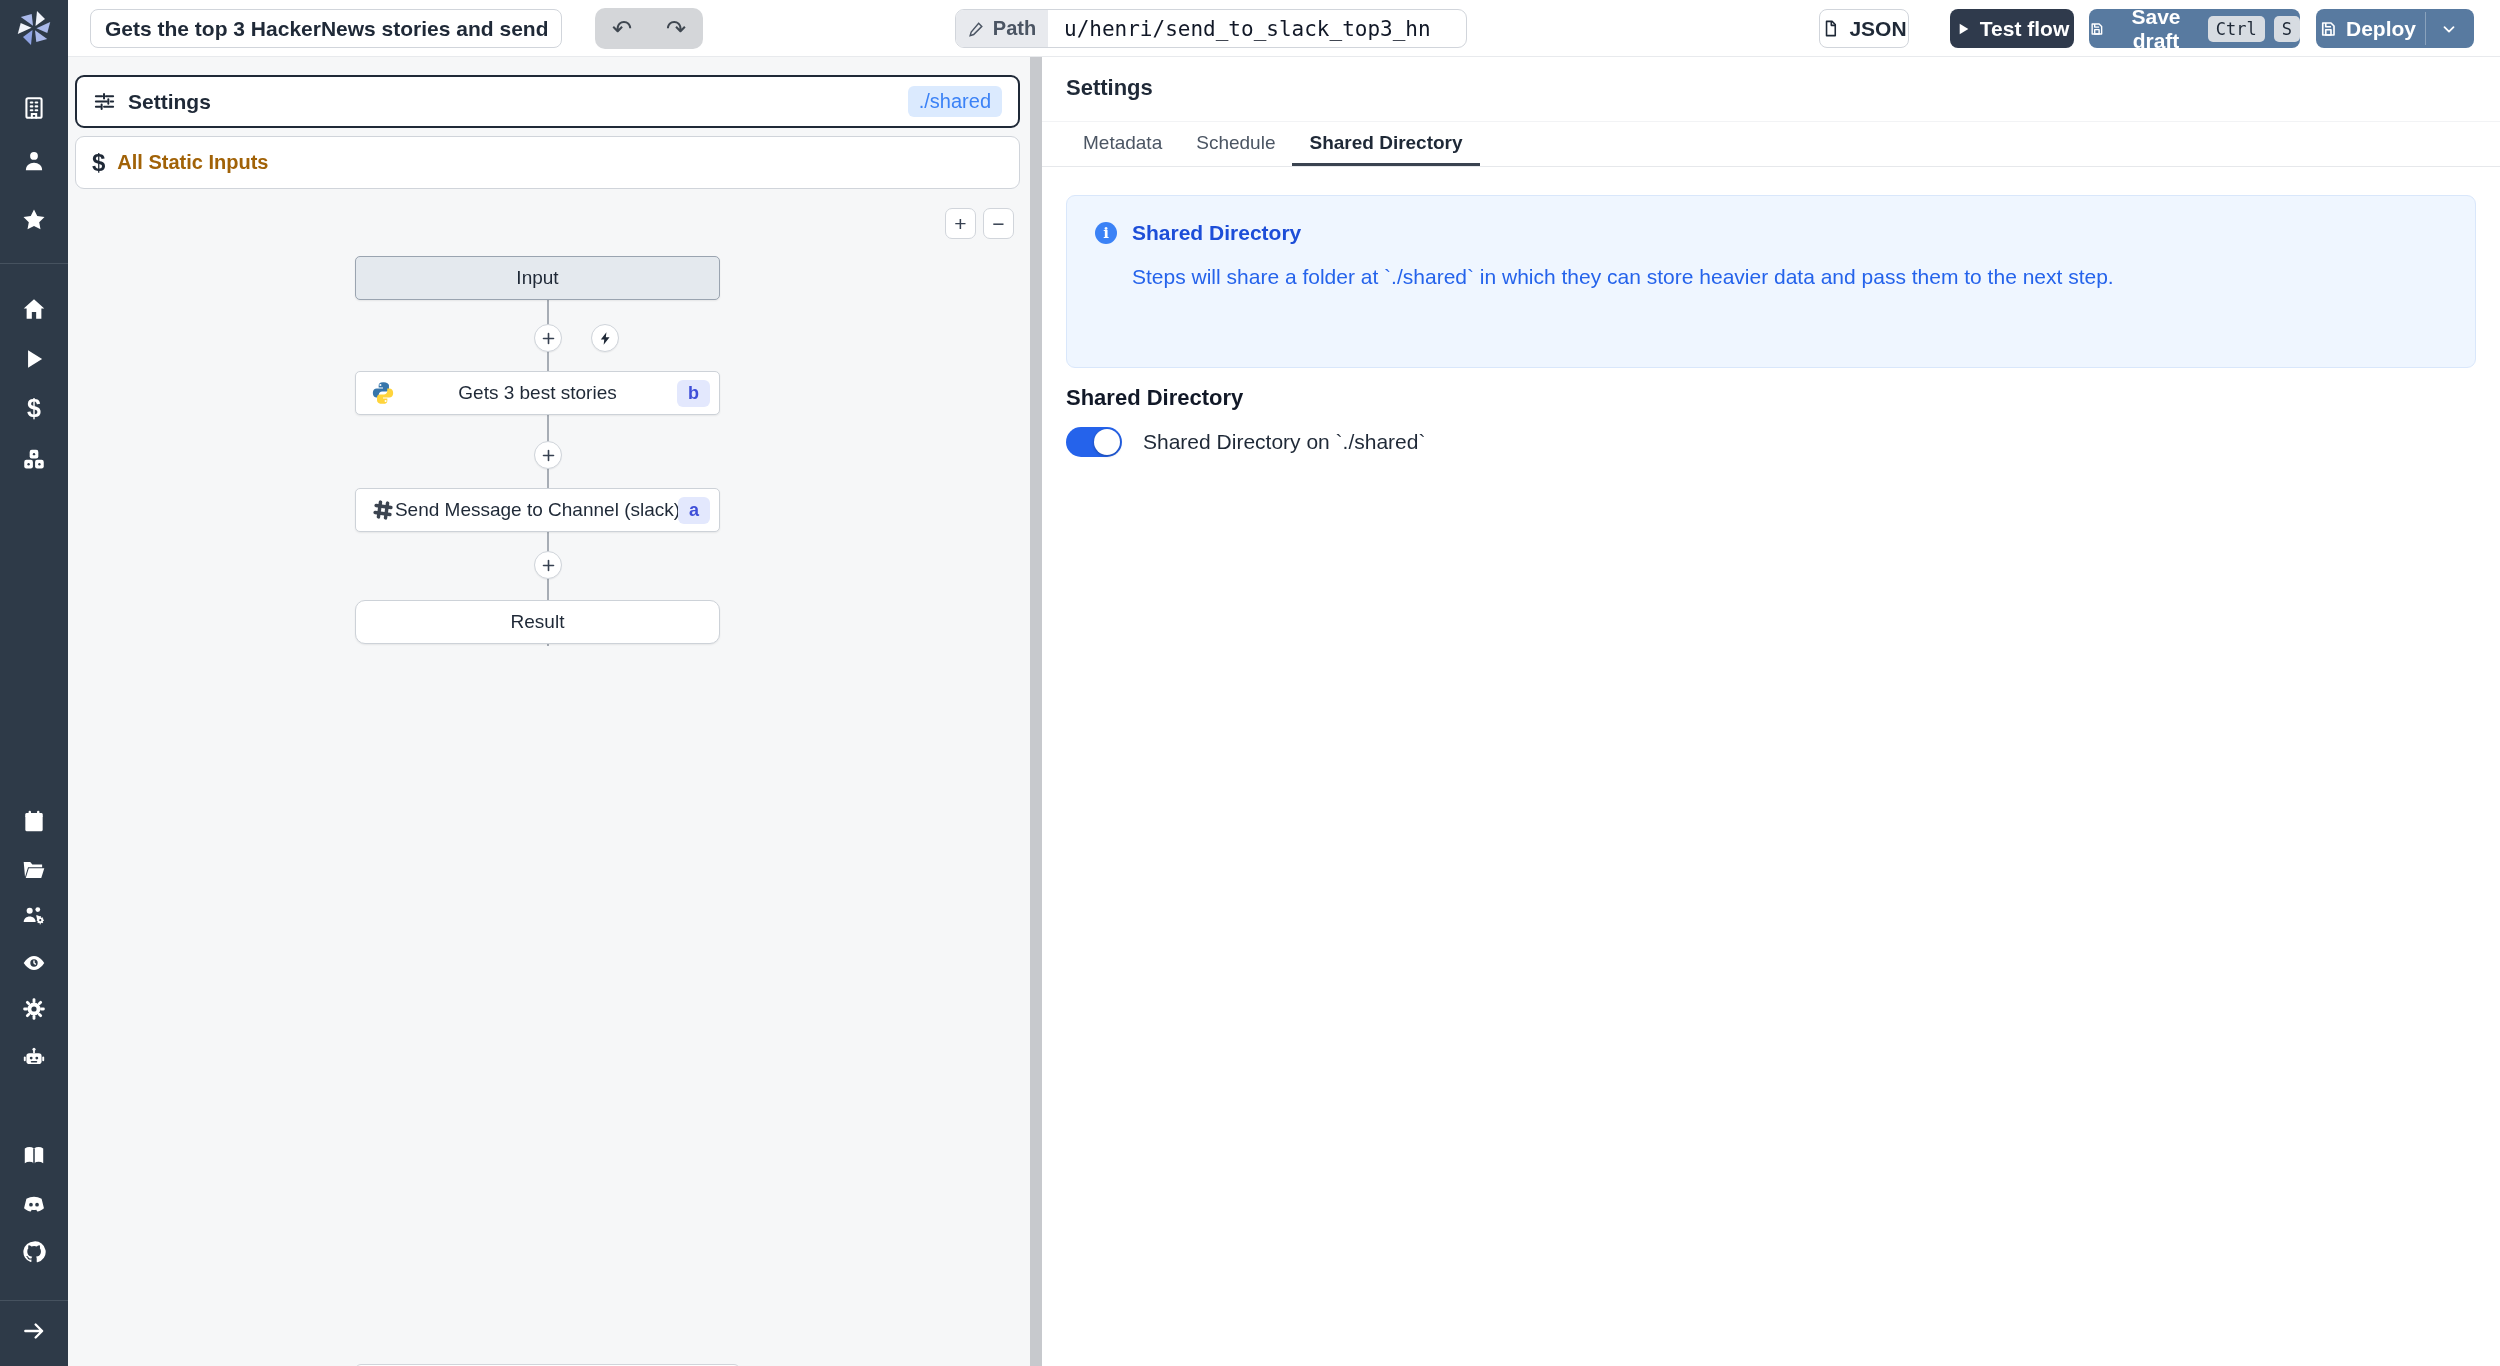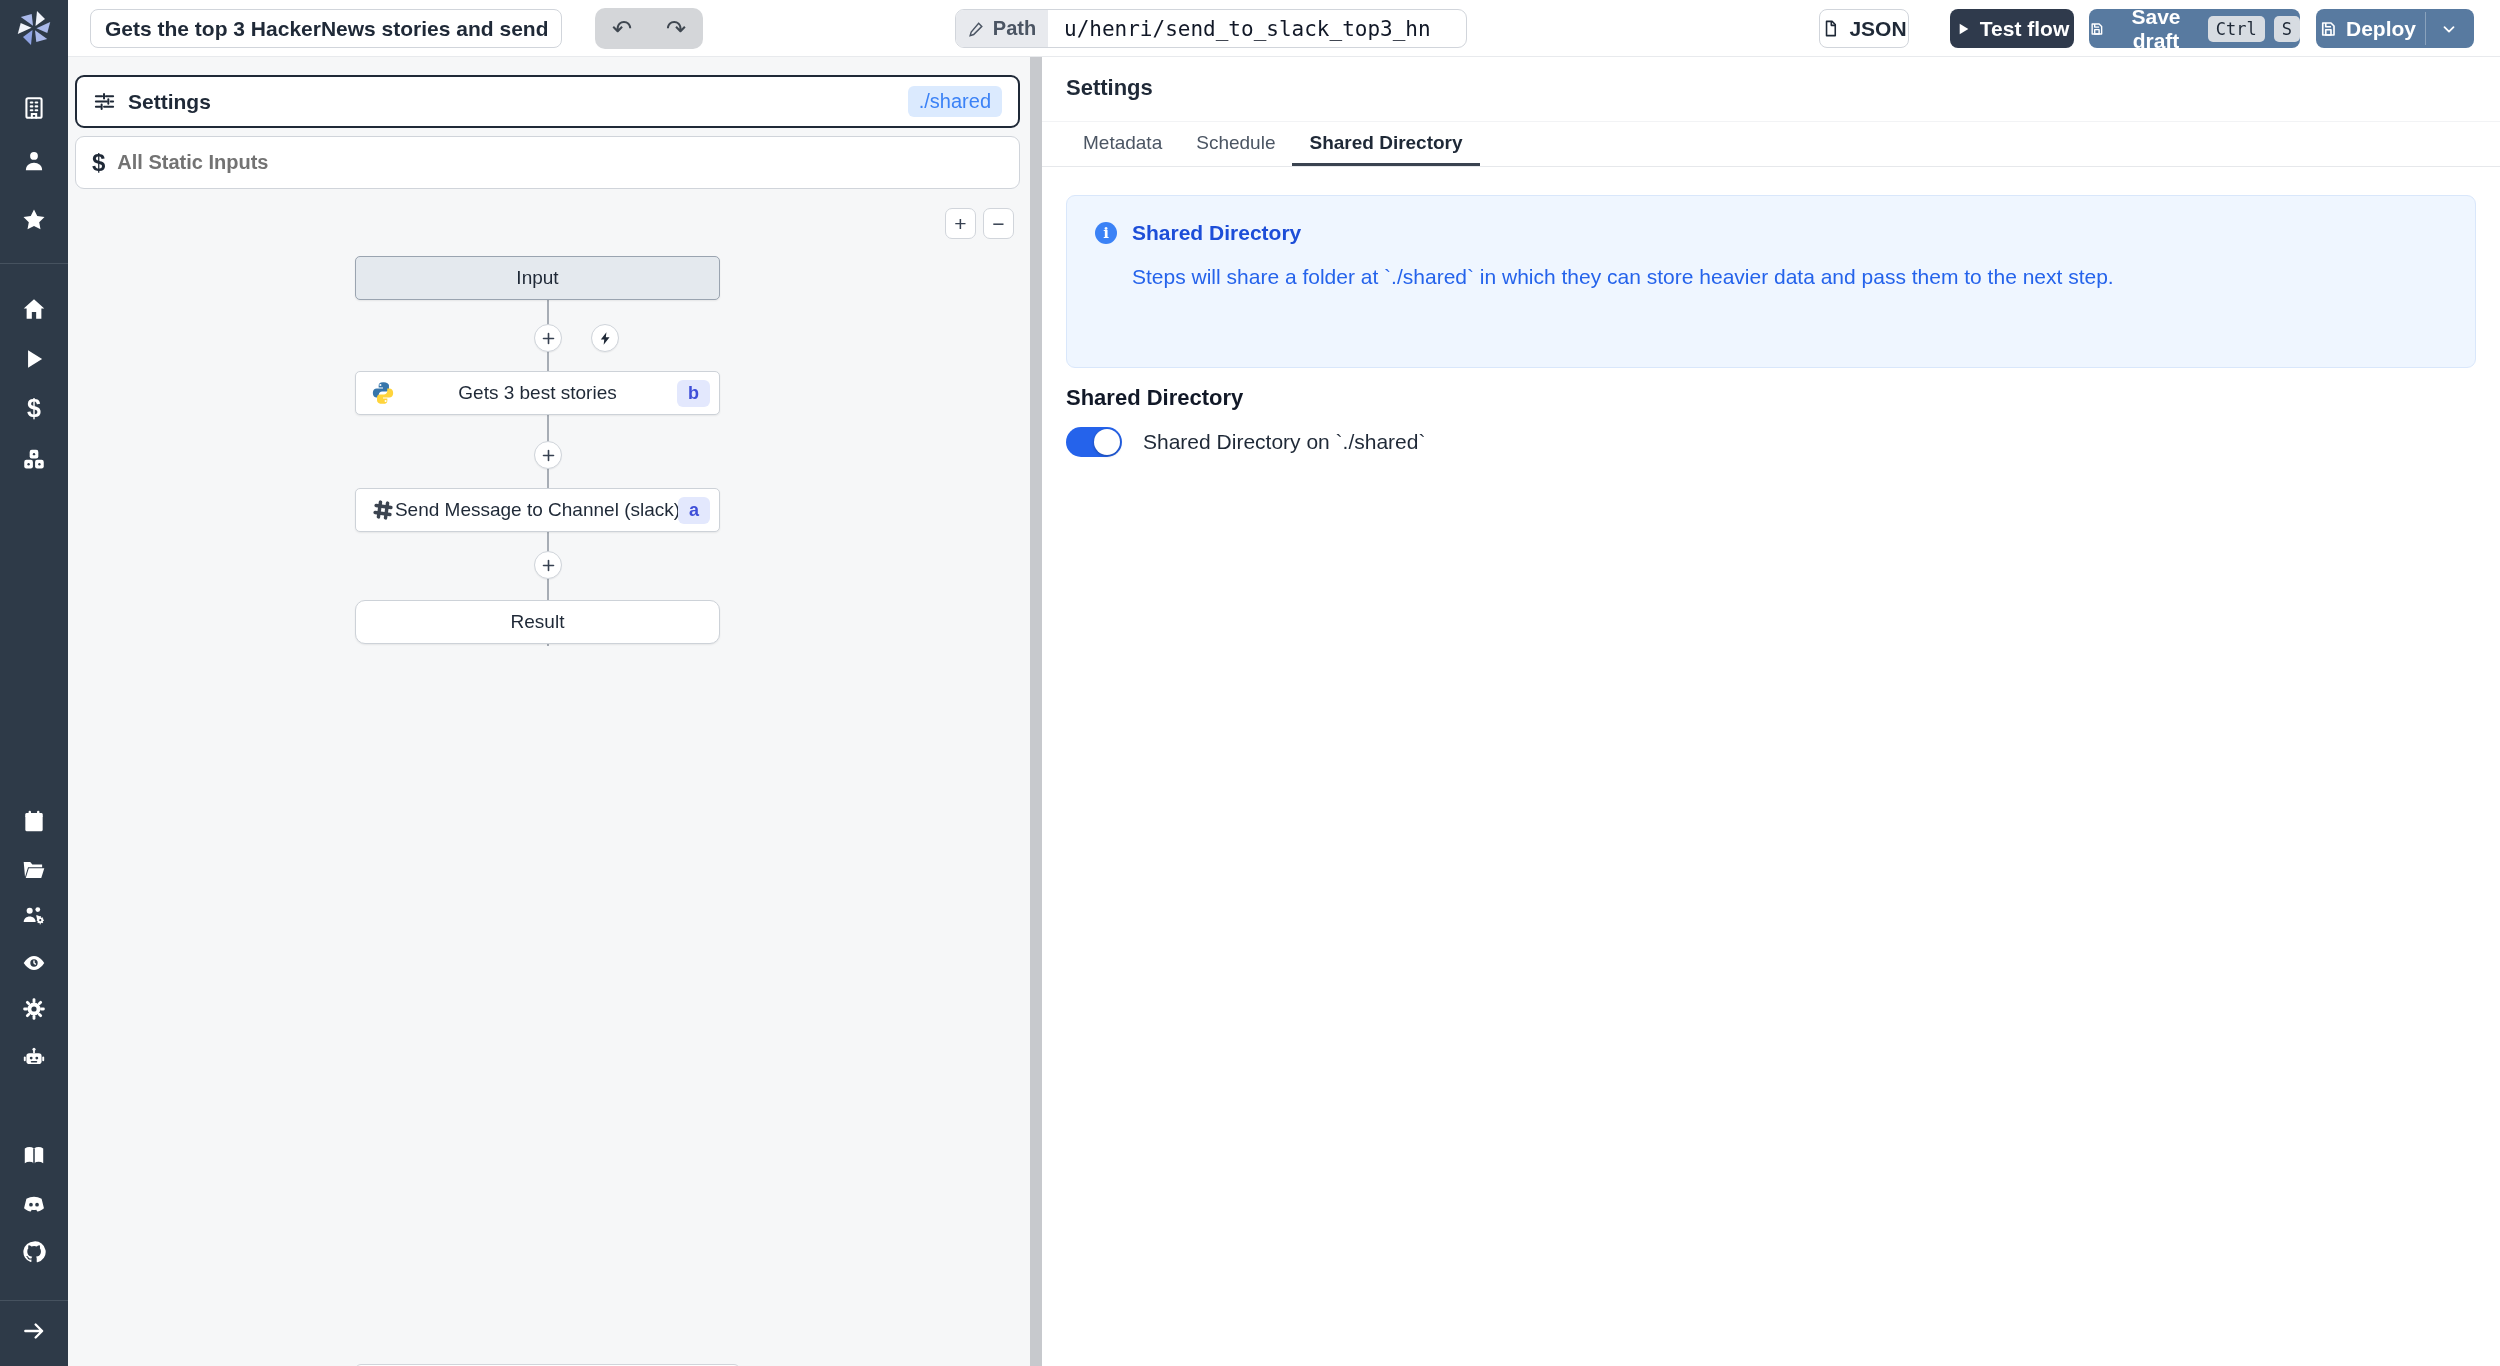--- a/index.html
+++ b/index.html
@@ -35,21 +35,21 @@
   kbd.kb { font-family:"DejaVu Sans Mono", monospace; font-size:17px; background:#d7dce2; color:#1f2937; border-radius:5px; padding:3px 8px; font-weight:400; }
   
   .flow-panel { position:absolute; left:68px; top:57px; width:962px; height:1309px; background:#f6f7f8; }
   .settings-box { position:absolute; left:7px; top:18px; width:945px; height:53px; background:#fff; border:2px solid #1f2937; border-radius:9px;
     display:flex; align-items:center; padding:0 16px; gap:12px; cursor:pointer; }
   .settings-box .lbl { font-size:21px; font-weight:700; color:#1f2937; }
   .shared-badge { margin-left:auto; background:#dbeafe; color:#3b82f6; font-size:20px; font-weight:500; border-radius:6px; padding:4px 11px; }
   .inputs-box { position:absolute; left:7px; top:79px; width:945px; height:53px; background:#fff; border:1px solid #d0d4da; border-radius:9px;
     display:flex; align-items:center; padding:0 16px; gap:12px; cursor:pointer; }
   .inputs-box .dollar { font-size:24px; font-weight:700; color:#1f2937; }
-  .inputs-box .lbl { font-size:20px; font-weight:700; color:#737373; }
+  .inputs-box .lbl { font-size:20px; font-weight:700; color:#a16207; }
   .zoom-controls { position:absolute; left:877px; top:151px; display:flex; gap:7px; }
   .zoom-controls button { width:31px; height:31px; background:#fff; border:1px solid #d1d5db; border-radius:7px; font-size:21px; color:#374151; cursor:pointer; line-height:1; }
   
   .graph { position:absolute; left:287px; top:199px; width:385px; height:400px; }
   .edge-line { position:absolute; left:192px; top:22px; width:2px; height:368px; background:#a7adb5; }
   .gnode { position:absolute; left:0; width:365px; height:44px; background:#fff; border:1px solid #cdd2d8; border-radius:5px;
     display:flex; align-items:center; justify-content:center; font-size:19px; color:#1f2937; box-shadow:0 1px 2px rgba(0,0,0,.07); cursor:pointer; }
   .gnode .nlabel { position:absolute; left:0; right:0; text-align:center; }
   .gnode .nicon { position:absolute; left:14px; width:26px; height:26px; display:flex; align-items:center; justify-content:center; }
   .gnode .nkey { position:absolute; right:9px; background:#e3e8fd; color:#3e4ed8; font-weight:700; font-size:18px; border-radius:6px; padding:3px 11px; }

